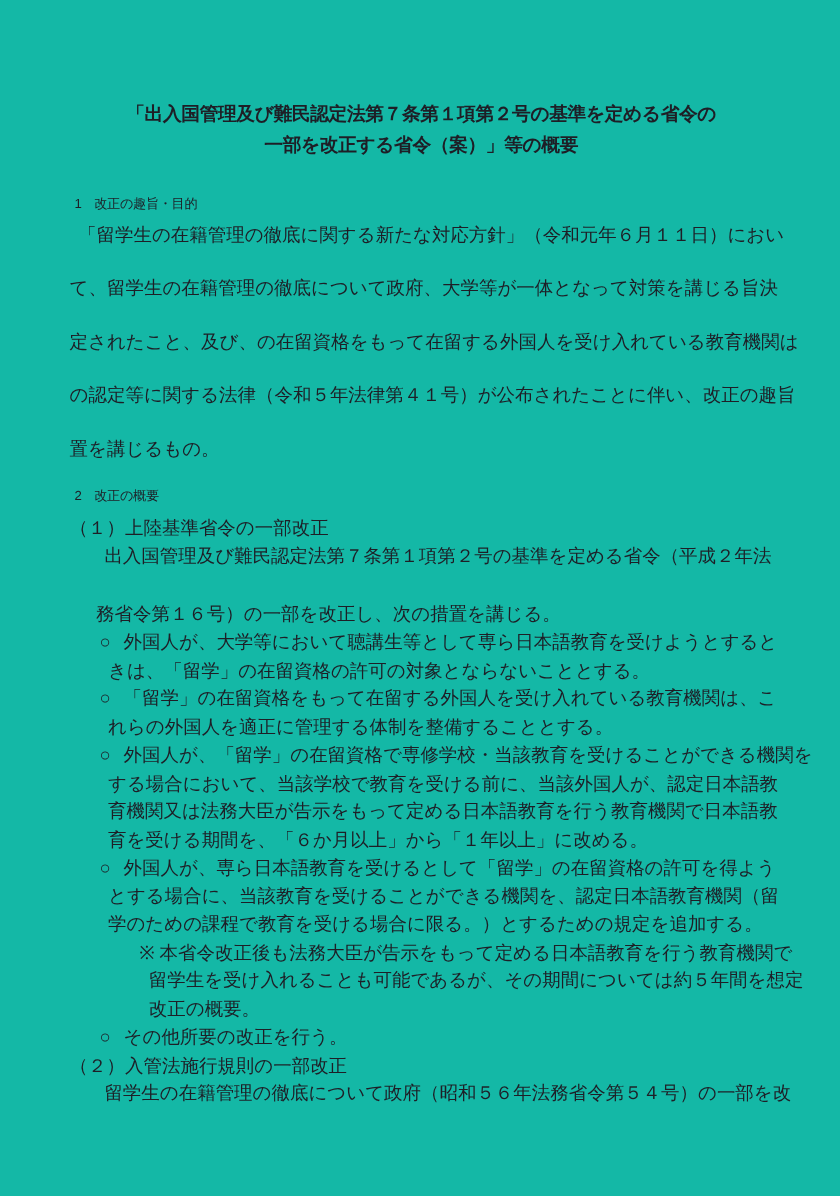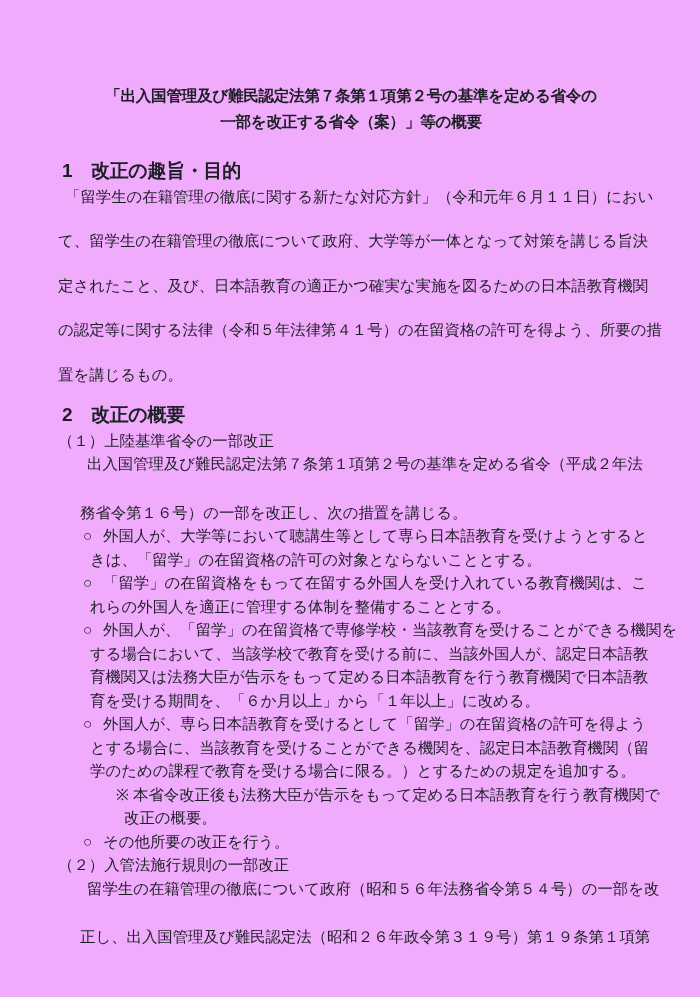--- a/index.html
+++ b/index.html
@@ -5,42 +5,42 @@
   html, body {
     margin: 0;
     padding: 0;
     background: #ffffff;
   }
   .page {
     position: relative;
     box-sizing: border-box;
     width: 700px;
     height: 997px;
-    background: #f0abfc;
+    background: #14b8a6;
     padding: 83px 56px 2px 58px;
     overflow: hidden;
     color: #1e1e26;
     font-family: "Liberation Serif", "DejaVu Serif", serif;
     font-size: 15.4px;
     line-height: 23.5px;
   }
   .line { white-space: nowrap; }
   .title-block {
     text-align: center;
     font-family: "Liberation Sans", "DejaVu Sans", sans-serif;
     font-weight: bold;
     font-size: 15.6px;
     line-height: 26px;
     margin-bottom: 24px;
     letter-spacing: -0.3px;
   }
   .heading {
     font-family: "Liberation Sans", "DejaVu Sans", sans-serif;
-    font-weight: bold;
-    font-size: 19px;
+    font-weight: normal;
+    font-size: 11px;
     padding-left: 4px;
     margin-bottom: 2px;
     letter-spacing: -0.3px;
   }
   .heading-gap { margin-top: 17px; }
   .sub-heading { padding-left: 0; }
   .p1-first { padding-left: 7px; }
   .p1-cont  { padding-left: 0; margin-top: 21px; }
   .p2-first { padding-left: 29px; }
   .p2-cont  { padding-left: 22px; margin-top: 25px; }
@@ -59,22 +59,22 @@
   <div class="title-block">
     <div class="line">「出入国管理及び難民認定法第７条第１項第２号の基準を定める省令の</div>
     <div class="line">一部を改正する省令（案）」等の概要</div>
   </div>
 
   <div class="line heading">1　改正の趣旨・目的</div>
 
   <div>
     <div class="line p1-first">「留学生の在籍管理の徹底に関する新たな対応方針」（令和元年６月１１日）におい</div>
     <div class="line p1-cont">て、留学生の在籍管理の徹底について政府、大学等が一体となって対策を講じる旨決</div>
-    <div class="line p1-cont">定されたこと、及び、日本語教育の適正かつ確実な実施を図るための日本語教育機関</div>
-    <div class="line p1-cont">の認定等に関する法律（令和５年法律第４１号）の在留資格の許可を得よう、所要の措</div>
+    <div class="line p1-cont">定されたこと、及び、の在留資格をもって在留する外国人を受け入れている教育機関は</div>
+    <div class="line p1-cont">の認定等に関する法律（令和５年法律第４１号）が公布されたことに伴い、改正の趣旨</div>
     <div class="line p1-cont">置を講じるもの。</div>
   </div>
 
   <div class="line heading heading-gap">2　改正の概要</div>
 
   <div class="line sub-heading">（１）上陸基準省令の一部改正</div>
 
   <div>
     <div class="line p2-first">出入国管理及び難民認定法第７条第１項第２号の基準を定める省令（平成２年法</div>
     <div class="line p2-cont">務省令第１６号）の一部を改正し、次の措置を講じる。</div>
@@ -99,27 +99,27 @@
   </div>
 
   <div>
     <div class="line li-first"><span class="marker">○</span><span>外国人が、専ら日本語教育を受けるとして「留学」の在留資格の許可を得よう</span></div>
     <div class="line li-cont">とする場合に、当該教育を受けることができる機関を、認定日本語教育機関（留</div>
     <div class="line li-cont">学のための課程で教育を受ける場合に限る。）とするための規定を追加する。</div>
   </div>
 
   <div>
     <div class="line note-first"><span class="nmarker">※</span><span>本省令改正後も法務大臣が告示をもって定める日本語教育を行う教育機関で</span></div>
+    <div class="line note-cont">留学生を受け入れることも可能であるが、その期間については約５年間を想定</div>
     <div class="line note-cont">改正の概要。</div>
   </div>
 
   <div>
     <div class="line li-first"><span class="marker">○</span><span>その他所要の改正を行う。</span></div>
   </div>
 
   <div class="line sub-heading">（２）入管法施行規則の一部改正</div>
 
   <div>
     <div class="line p2-first">留学生の在籍管理の徹底について政府（昭和５６年法務省令第５４号）の一部を改</div>
-    <div class="line p2-cont">正し、出入国管理及び難民認定法（昭和２６年政令第３１９号）第１９条第１項第</div>
   </div>
 
 </div>
 
 </body></html>

